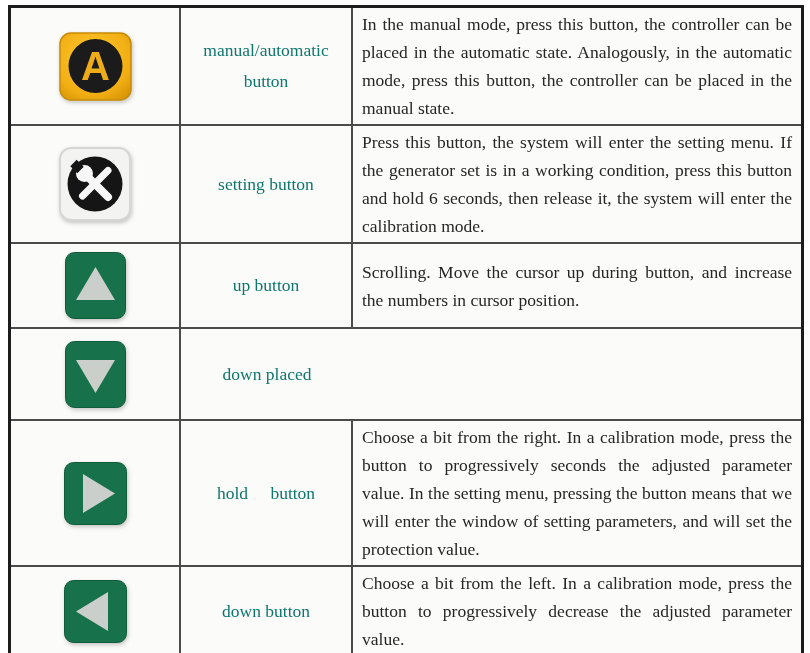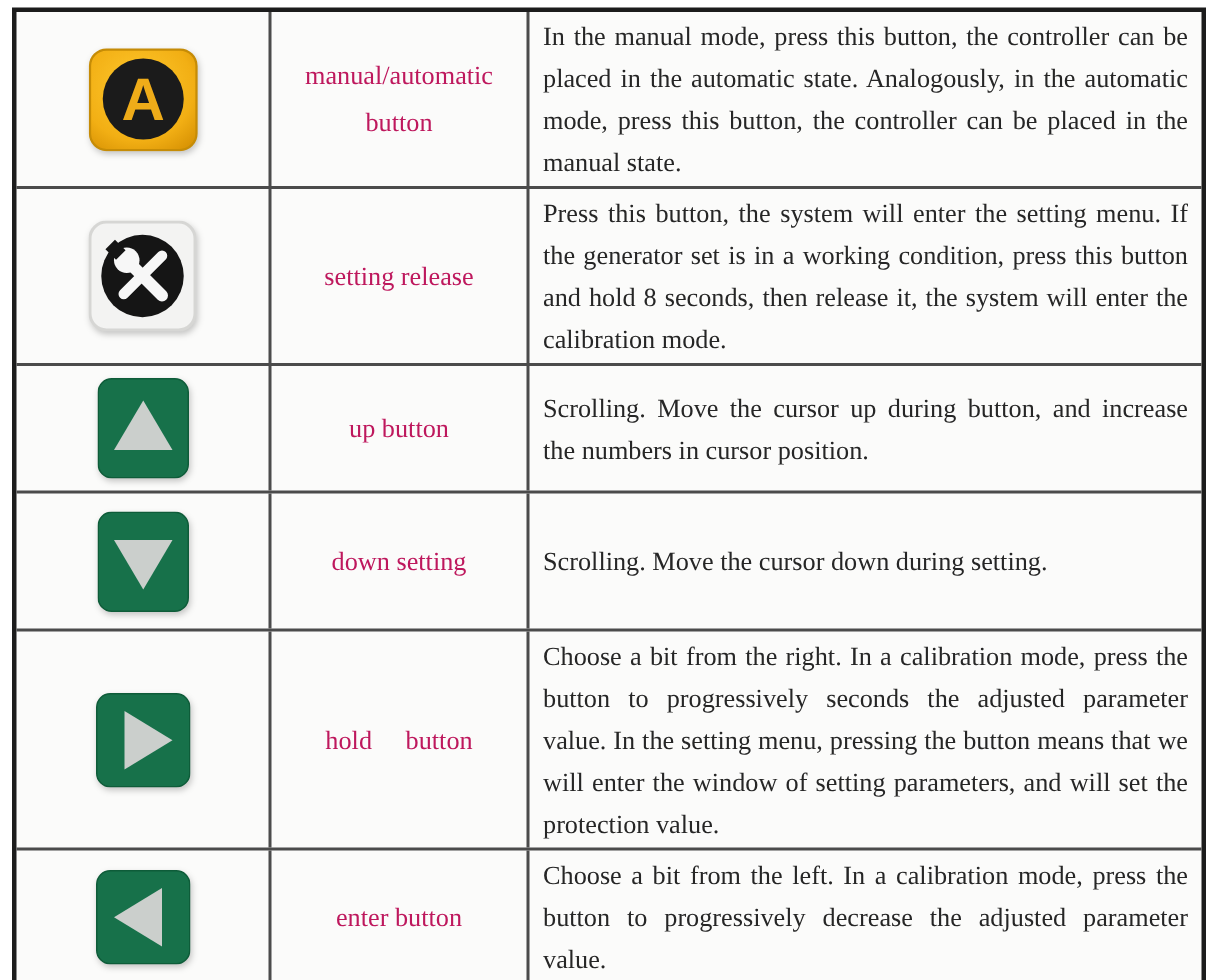--- a/index.html
+++ b/index.html
@@ -35,21 +35,21 @@
   }
   .icon-cell svg { filter: drop-shadow(1px 2px 2px rgba(0,0,0,0.22)); }
 
   .label-cell {
     display: flex;
     align-items: center;
     justify-content: center;
     text-align: center;
     font-size: 17.5px;
     line-height: 31px;
-    color: #be185d;
+    color: #0f766e;
     padding: 11px 14px;
   }
   .row:nth-child(5) .label-cell span { word-spacing: 18px; }
 
   .desc-cell {
     display: flex;
     align-items: center;
     font-size: 17.5px;
     line-height: 28px;
     color: #262626;
@@ -103,24 +103,24 @@
         <circle cx="36" cy="37" r="27.5" fill="#151515"></circle>
         <g>
           <line x1="49" y1="23.5" x2="23.5" y2="49" stroke="#f7f7f7" stroke-width="7" stroke-linecap="round"></line>
           <line x1="28" y1="29" x2="49" y2="50" stroke="#f7f7f7" stroke-width="8" stroke-linecap="round"></line>
           <circle cx="25.5" cy="26.5" r="8.5" fill="#f7f7f7"></circle>
           <rect x="13" y="15" width="10" height="9" fill="#151515" transform="rotate(45 18 19.5)"></rect>
         </g>
       </svg>
     </div>
     <div class="cell label-cell">
-      <span>setting release</span>
+      <span>setting button</span>
     </div>
     <div class="cell desc-cell">
-      <p>Press this button, the system will enter the setting menu. If the generator set is in a working condition, press this button and hold 8 seconds, then release it, the system will enter the calibration mode.</p>
+      <p>Press this button, the system will enter the setting menu. If the generator set is in a working condition, press this button and hold 6 seconds, then release it, the system will enter the calibration mode.</p>
     </div>
   </div>
 
   <div class="row">
     <div class="cell icon-cell">
       <svg width="61" height="67" viewBox="0 0 61 67">
         <rect x="0.5" y="0.5" width="60" height="66" rx="9" fill="#17714a" stroke="#0e5c39" stroke-width="1"></rect>
         <polygon points="30.5,15 50,48 11,48" fill="#cbcfcc"></polygon>
       </svg>
     </div>
@@ -133,24 +133,21 @@
   </div>
 
   <div class="row">
     <div class="cell icon-cell">
       <svg width="61" height="67" viewBox="0 0 61 67">
         <rect x="0.5" y="0.5" width="60" height="66" rx="9" fill="#17714a" stroke="#0e5c39" stroke-width="1"></rect>
         <polygon points="11,19 50,19 30.5,52" fill="#cbcfcc"></polygon>
       </svg>
     </div>
     <div class="cell label-cell">
-      <span>down setting</span>
-    </div>
-    <div class="cell desc-cell">
-      <p>Scrolling. Move the cursor down during setting.</p>
+      <span>down placed</span>
     </div>
   </div>
 
   <div class="row">
     <div class="cell icon-cell">
       <svg width="63" height="63" viewBox="0 0 63 63">
         <rect x="0.5" y="0.5" width="62" height="62" rx="9" fill="#17714a" stroke="#0e5c39" stroke-width="1"></rect>
         <polygon points="19,12 51,31.5 19,51" fill="#cbcfcc"></polygon>
       </svg>
     </div>
@@ -163,20 +160,20 @@
   </div>
 
   <div class="row">
     <div class="cell icon-cell">
       <svg width="63" height="63" viewBox="0 0 63 63">
         <rect x="0.5" y="0.5" width="62" height="62" rx="9" fill="#17714a" stroke="#0e5c39" stroke-width="1"></rect>
         <polygon points="44,12 12,31.5 44,51" fill="#cbcfcc"></polygon>
       </svg>
     </div>
     <div class="cell label-cell">
-      <span>enter button</span>
+      <span>down button</span>
     </div>
     <div class="cell desc-cell">
       <p>Choose a bit from the left. In a calibration mode, press the button to progressively decrease the adjusted parameter value.</p>
     </div>
   </div>
 
 </div>
 
 </body></html>

